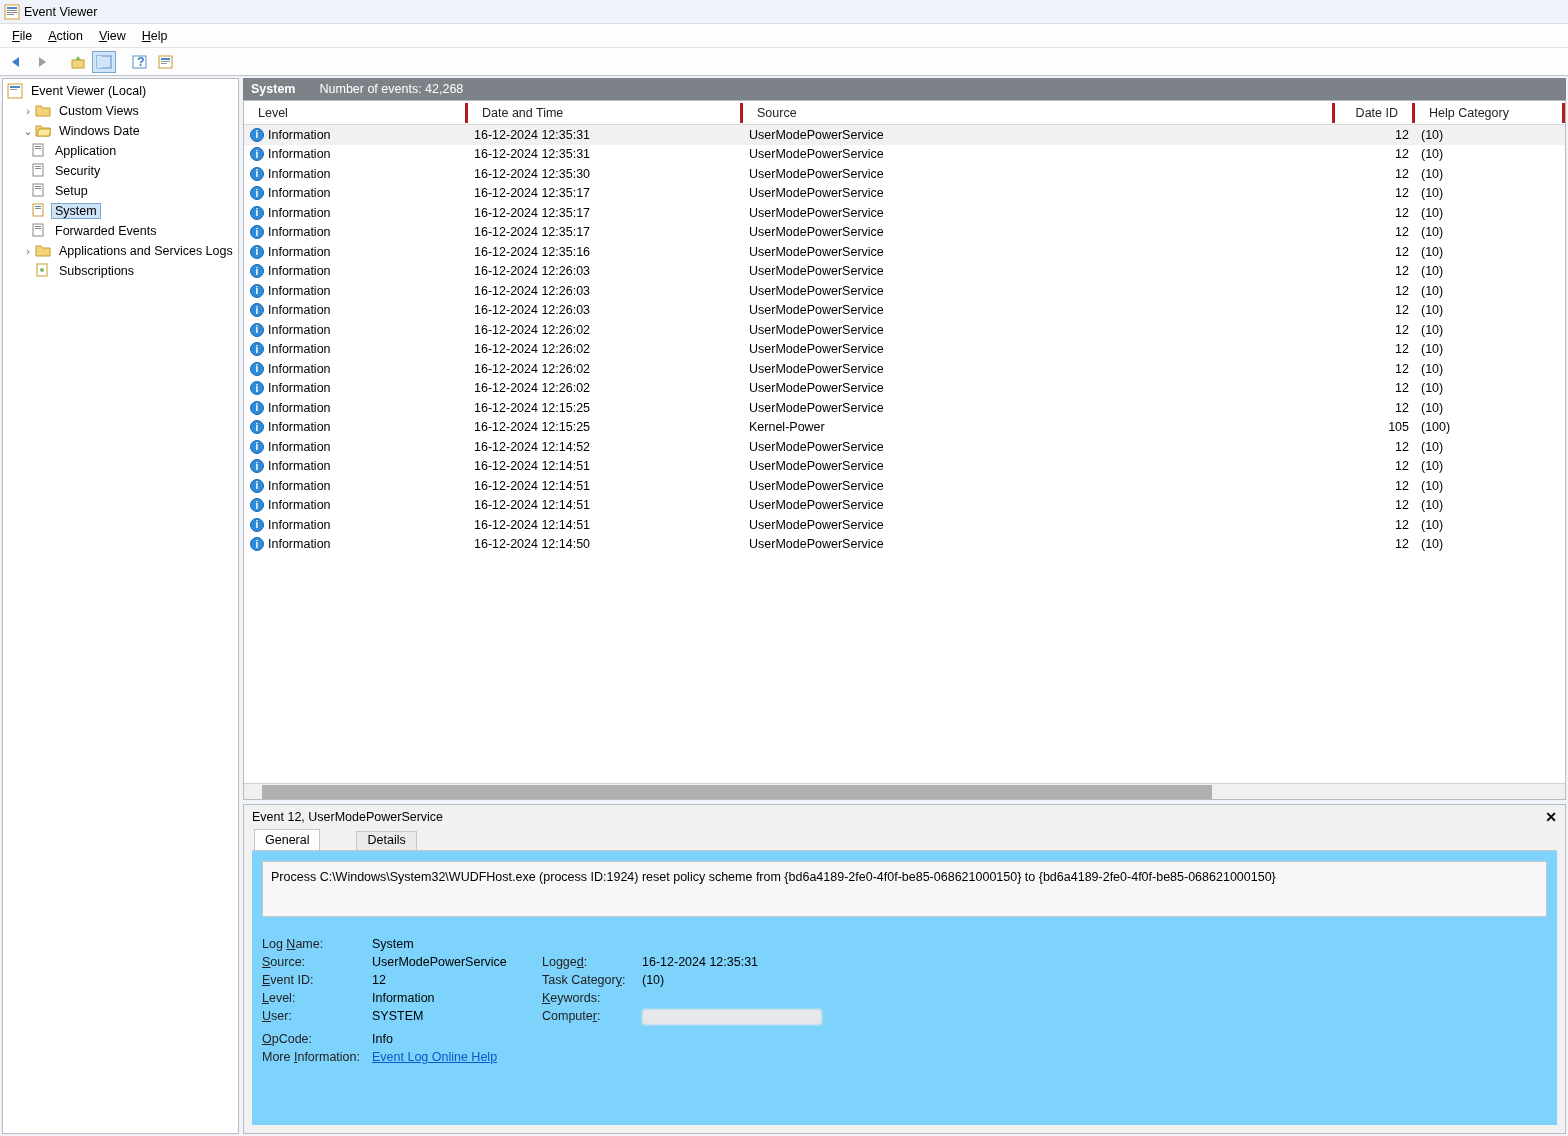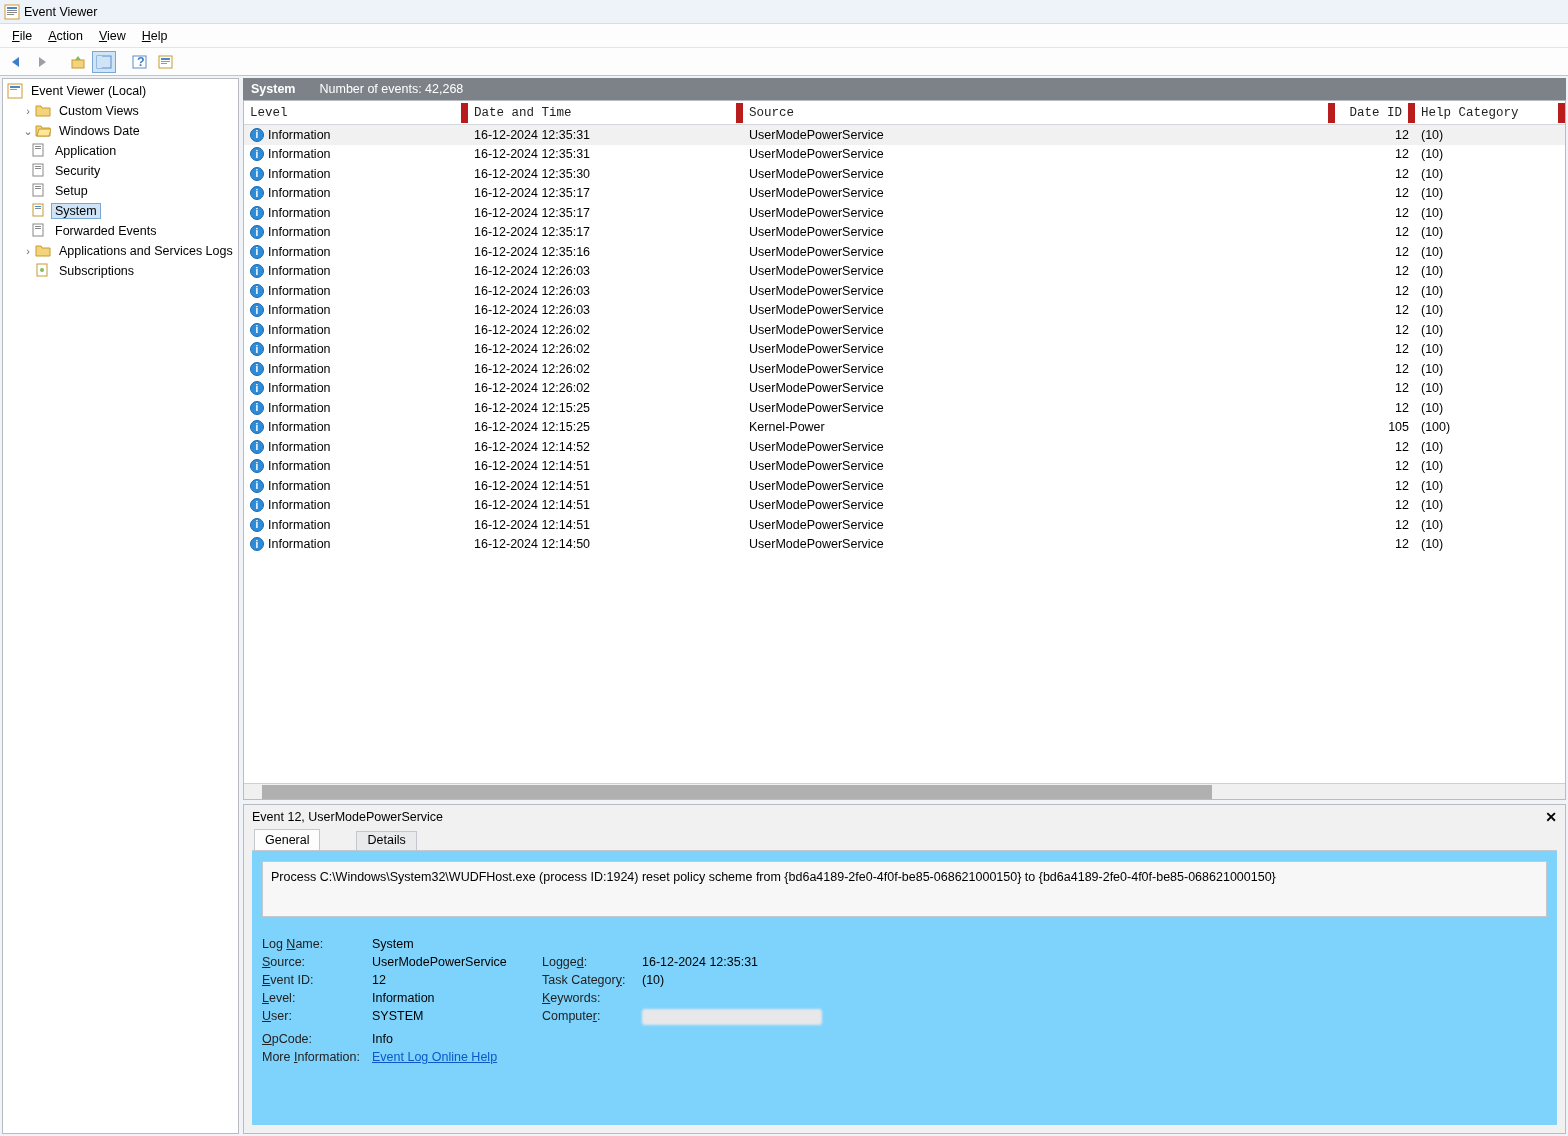--- a/index.html
+++ b/index.html
@@ -20,21 +20,21 @@
 .tree-row .ticon { width: 16px; height: 16px; margin-right: 4px; }
 .tree-row.sel .lbl { background: #cfe4f7; border: 1px solid #7aa7d4; padding: 0 3px; }
 .tree-row .lbl { padding: 0 4px; }
 .tree-ind1 { padding-left: 18px; }
 .tree-ind2 { padding-left: 28px; }
 .content { flex: 1; display: flex; flex-direction: column; margin: 2px 2px 2px 4px; }
 .panel-header { background: #7d8288; color: #fff; height: 22px; display: flex; align-items: center; padding-left: 8px; font-size: 12.5px; }
 .panel-header b { font-weight: 600; margin-right: 24px; }
 .grid-wrap { background: #fff; border: 1px solid #b8bcc0; flex: 1.05; display: flex; flex-direction: column; overflow: hidden; }
 .grid-header { display: flex; background: #fff; border-bottom: 1px solid #d4d8dc; height: 24px; align-items: center; }
-.gh { padding: 3px 6px; border-right: 7px solid #b91c1c; color: #222; font-family: Liberation Mono, monospace; }
+.gh { padding: 3px 14px; border-right: 3px solid #b91c1c; color: #222; }
 .grid-body { flex: 1; overflow-y: scroll; }
 .grow { display: flex; align-items: center; height: 19.5px; font-size: 12.5px; }
 .grow.sel { background: #f1f1f1; }
 .gc { padding: 0 6px; overflow: hidden; white-space: nowrap; }
 .gc.lvl { display: flex; align-items: center; gap: 4px; }
 .info-icon { width: 14px; height: 14px; border-radius: 50%; background: #2e8bd8; color: #fff; font-size: 10px; font-weight: bold; display: flex; align-items: center; justify-content: center; border: 1px solid #1a6bb0; }
 .hscroll { height: 16px; background: #f0f0f0; border-top: 1px solid #d0d0d0; display: flex; align-items: center; }
 .hscroll .thumb { height: 14px; background: #b0b0b0; width: 950px; margin-left: 18px; }
 .detail-panel { background: #f1f1f1; border: 1px solid #b8bcc0; margin-top: 4px; height: 330px; display: flex; flex-direction: column; }
 .detail-title { display: flex; justify-content: space-between; align-items: center; padding: 4px 8px; font-size: 12.5px; }

